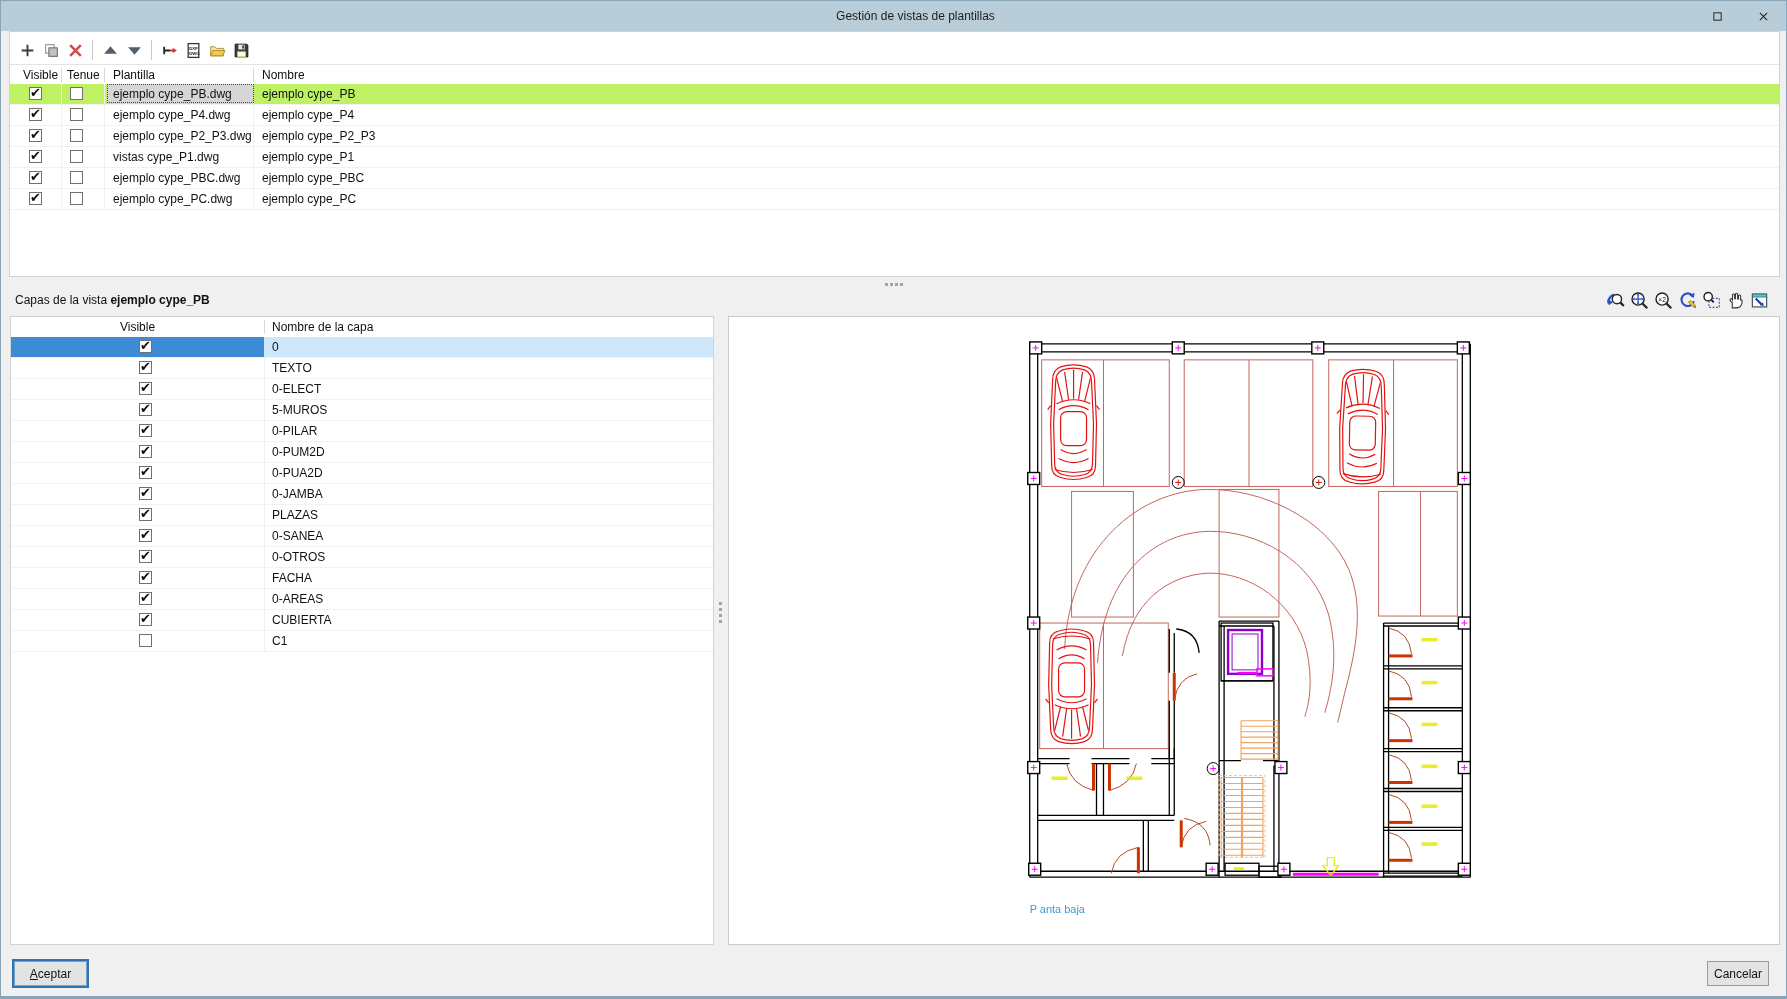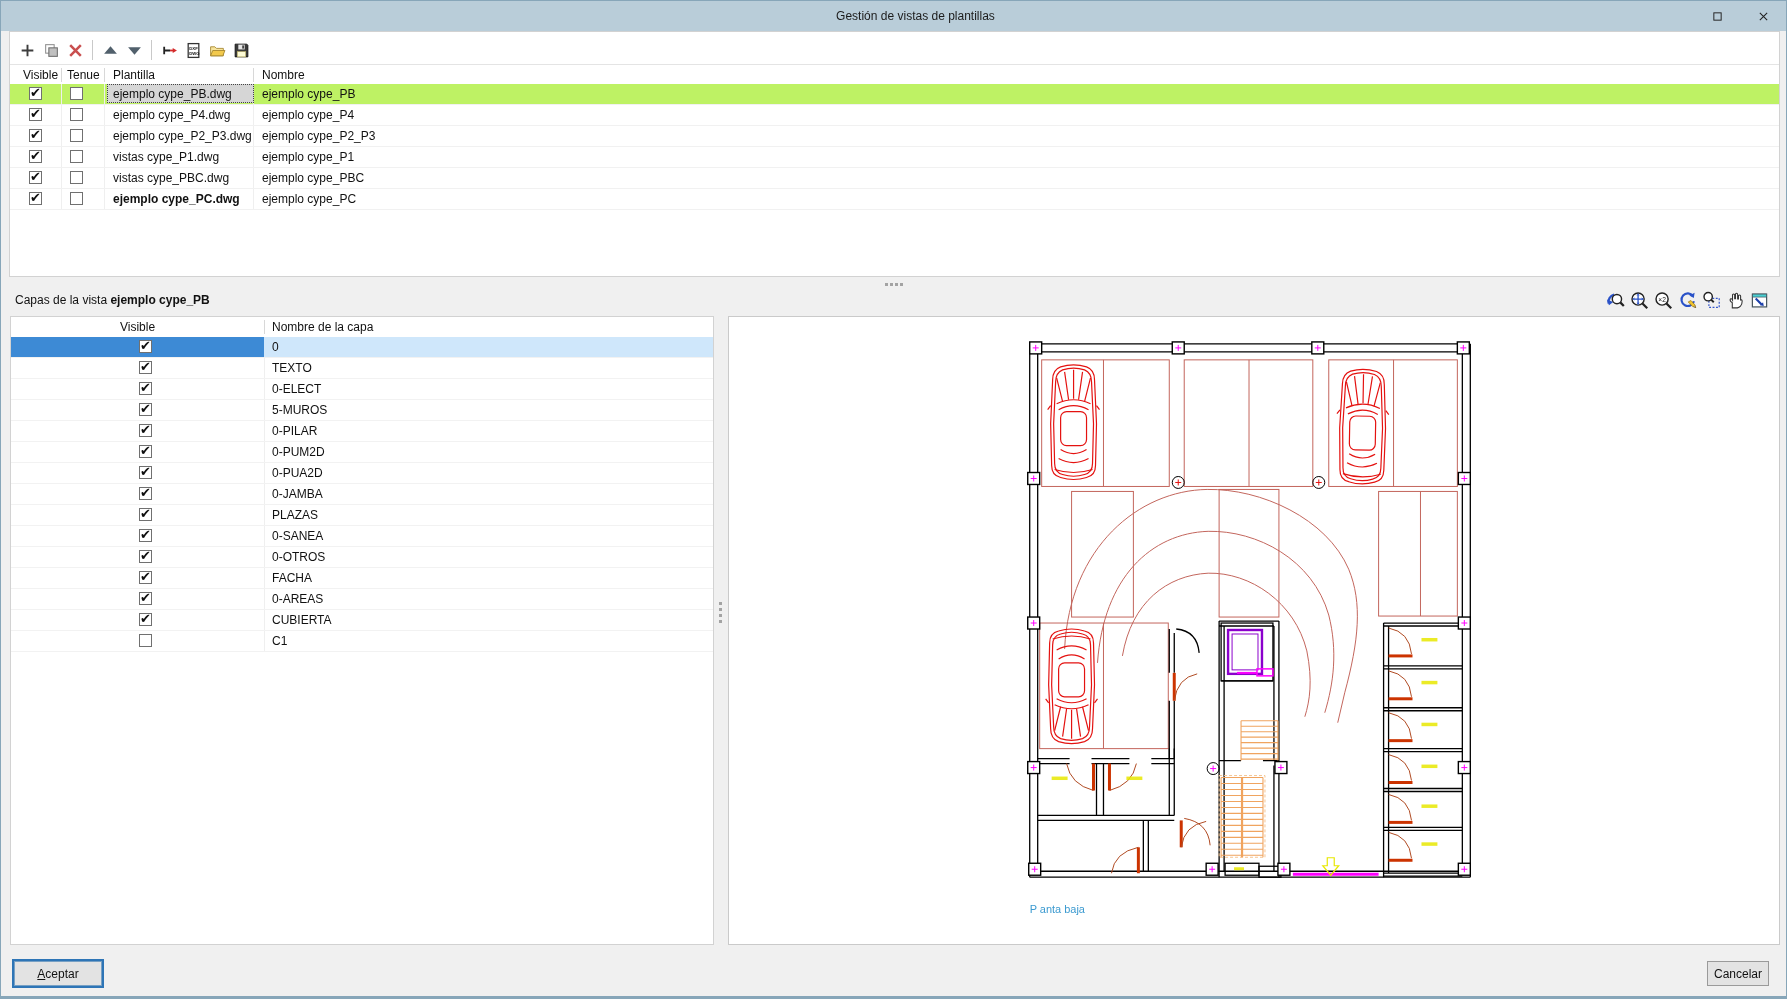--- a/index.html
+++ b/index.html
@@ -63,21 +63,21 @@
   .elev{stroke:var(--c-elevator);fill:none;}
   .mag{stroke:var(--c-accent);fill:none;}
   .yel{stroke:var(--c-annotation);fill:none;stroke-width:1.2;}
   .ylab{fill:var(--c-annotation);opacity:.85;}
   .circ{stroke:#000;fill:none;stroke-width:1;}
   .cplus{stroke:#e41210;stroke-width:1;fill:none;}
   .lbl{fill:var(--c-label);font-size:11px;font-family:"Liberation Sans",sans-serif;}
   
   .btn{position:absolute;height:25px;background:#e3e3e3;border:1px solid #9a9a9a;box-sizing:border-box;
        font-family:"Liberation Sans",sans-serif;font-size:12px;color:#111;padding:0;}
-  #btn-accept{left:13px;top:960px;width:88px;border:1px solid #77a0c4;box-shadow:0 0 0 2px #2e75b6;}
+  #btn-accept{left:13px;top:960px;width:73px;border:1px solid #77a0c4;box-shadow:0 0 0 2px #2e75b6;}
   #btn-cancel{left:1706px;top:960px;width:62px;}
 </style>
 </head>
 <body>
 
 <div class="win">
 
   <div class="titlebar">
     <div style="width:92px"></div>
     <div class="title">Gestión de vistas de plantillas</div>
@@ -199,30 +199,30 @@
           <span class="cb" style="left: 60px;"></span>
           <span class="cell" style="left: 103px;">vistas cype_P1.dwg</span>
           <span class="cell" style="left: 252px;">ejemplo cype_P1</span>
         </div>
         <div class="trow">
           <span class="rowsep" style="left: 51px;"></span>
           <span class="rowsep" style="left: 94px;"></span>
           <span class="rowsep" style="left: 243px;"></span>
           <span class="cb checked" style="left: 19px;"></span>
           <span class="cb" style="left: 60px;"></span>
-          <span class="cell" style="left: 103px;">vistas cype_PBC.dwg</span>
+          <span class="cell" style="left: 103px;">ejemplo cype_PBC.dwg</span>
           <span class="cell" style="left: 252px;">ejemplo cype_PBC</span>
         </div>
         <div class="trow">
           <span class="rowsep" style="left: 51px;"></span>
           <span class="rowsep" style="left: 94px;"></span>
           <span class="rowsep" style="left: 243px;"></span>
           <span class="cb checked" style="left: 19px;"></span>
           <span class="cb" style="left: 60px;"></span>
-          <span class="cell" style="left: 103px; font-weight: bold;">ejemplo cype_PC.dwg</span>
+          <span class="cell" style="left: 103px;">ejemplo cype_PC.dwg</span>
           <span class="cell" style="left: 252px;">ejemplo cype_PC</span>
         </div>
       </div>
   </div>
 
   <div style="position:absolute;left:8px;top:276px;width:1771px;height:39px;"></div>
   <div class="dots-h"></div>
 
   <div class="caption">
     <span>Capas de la vista</span>

